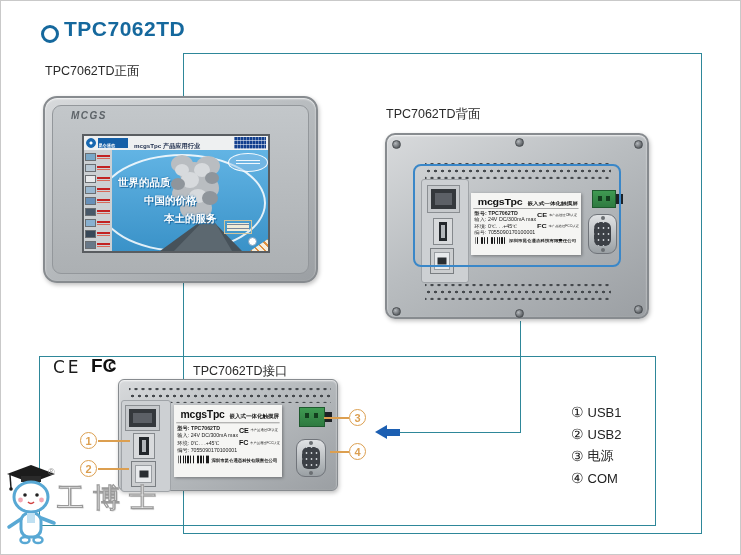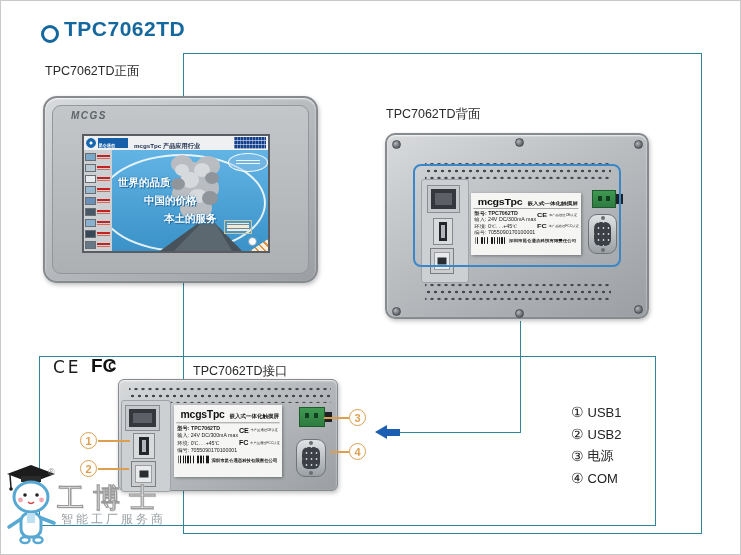--- a/index.html
+++ b/index.html
@@ -463,15 +463,14 @@
     <path d="M27 41 Q30 44 33 41" stroke="#d04040" stroke-width="1.6" fill="none"></path>
     <rect x="20" y="52" width="20" height="24" rx="8" fill="#fff" stroke="#58a8d4" stroke-width="3"></rect>
     <rect x="26" y="52" width="8" height="10" fill="#bfe0f2"></rect>
     <line x1="20" y1="58" x2="8" y2="66" stroke="#58a8d4" stroke-width="3.5" stroke-linecap="round"></line>
     <line x1="40" y1="57" x2="53" y2="62" stroke="#58a8d4" stroke-width="3.5" stroke-linecap="round"></line>
     <ellipse cx="24" cy="79" rx="4.5" ry="3" fill="#fff" stroke="#58a8d4" stroke-width="2.5"></ellipse>
     <ellipse cx="37" cy="79" rx="4.5" ry="3" fill="#fff" stroke="#58a8d4" stroke-width="2.5"></ellipse>
   </svg>
   <div class="abs wm wm-reg">®</div>
   <div class="abs wm wm-brand">工博士</div>
-  <div class="abs wm wm-tagline">智能工厂服务商</div>
 
 </div>
 
 </body></html>

